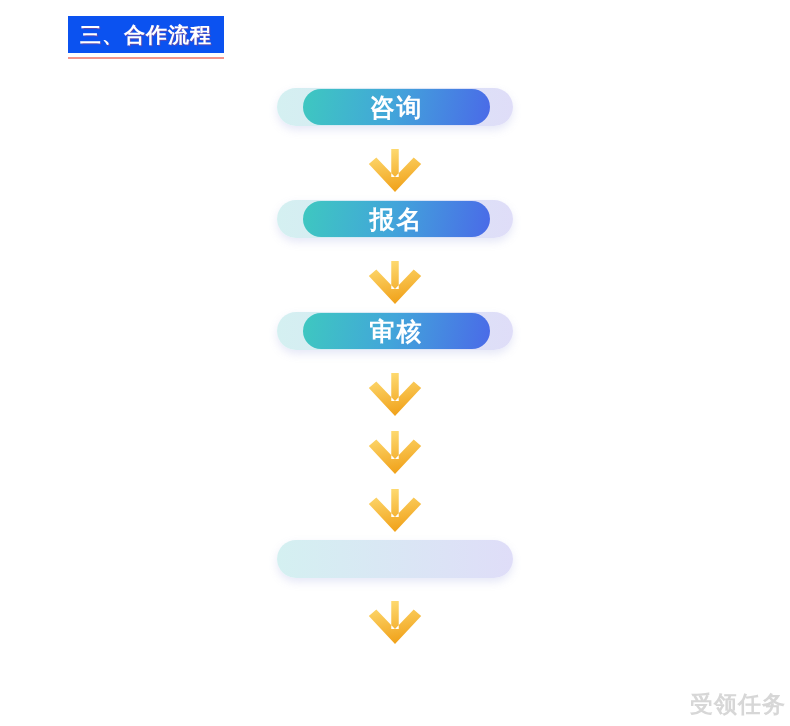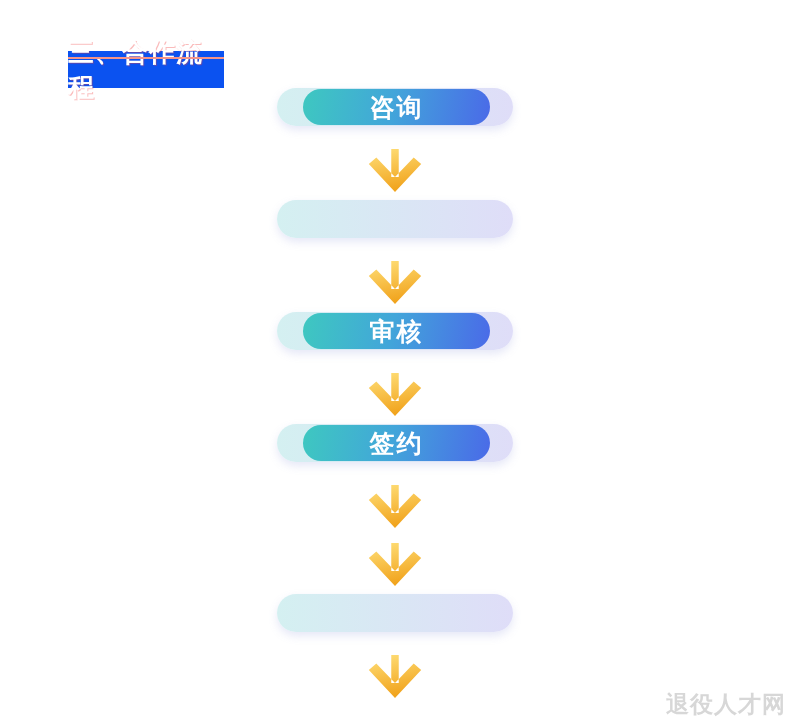--- a/index.html
+++ b/index.html
@@ -14,28 +14,27 @@
 
   
   .header-box {
     position: absolute;
     left: 68px;
     top: 16px;
     width: 156px;
     height: 37px;
     background: #0b52f0;
     color: #ffffff;
-    font-size: 26px;
+    font-size: 21px;
     font-weight: bold;
     letter-spacing: 1px;
     display: flex;
     align-items: center;
     justify-content: center;
     text-shadow: 1px 1px 0 rgba(240, 60, 60, 0.35);
-    margin-top: 35px;
   }
   .header-underline {
     position: absolute;
     left: 68px;
     top: 57px;
     width: 156px;
     height: 2px;
     background: #f5948a;
   }
 
@@ -120,39 +119,36 @@
       <div class="node-back"></div>
       <div class="node-front">咨询</div>
     </div>
 
     <svg class="arrow" width="58" height="43" viewBox="0 0 60 46">
       <path fill="url(#arrowGrad)" d="M26 0 h8 v30 h-8 Z M2 16 L30 46 L58 16 L50 9 L30 30 L10 9 Z"></path>
     </svg>
 
     <div class="node">
       <div class="node-back"></div>
+      <div class="node-front">报名</div>
     </div>
 
     <svg class="arrow" width="58" height="43" viewBox="0 0 60 46">
       <path fill="url(#arrowGrad)" d="M26 0 h8 v30 h-8 Z M2 16 L30 46 L58 16 L50 9 L30 30 L10 9 Z"></path>
     </svg>
 
     <div class="node">
       <div class="node-back"></div>
       <div class="node-front">审核</div>
     </div>
 
     <svg class="arrow" width="58" height="43" viewBox="0 0 60 46">
       <path fill="url(#arrowGrad)" d="M26 0 h8 v30 h-8 Z M2 16 L30 46 L58 16 L50 9 L30 30 L10 9 Z"></path>
     </svg>
 
-    <div class="node">
-      <div class="node-back"></div>
-      <div class="node-front">签约</div>
-    </div>
 
     <svg class="arrow" width="58" height="43" viewBox="0 0 60 46">
       <path fill="url(#arrowGrad)" d="M26 0 h8 v30 h-8 Z M2 16 L30 46 L58 16 L50 9 L30 30 L10 9 Z"></path>
     </svg>
 
 
     <svg class="arrow" width="58" height="43" viewBox="0 0 60 46">
       <path fill="url(#arrowGrad)" d="M26 0 h8 v30 h-8 Z M2 16 L30 46 L58 16 L50 9 L30 30 L10 9 Z"></path>
     </svg>
 
@@ -160,15 +156,15 @@
       <div class="node-back"></div>
     </div>
 
     <svg class="arrow" width="58" height="43" viewBox="0 0 60 46">
       <path fill="url(#arrowGrad)" d="M26 0 h8 v30 h-8 Z M2 16 L30 46 L58 16 L50 9 L30 30 L10 9 Z"></path>
     </svg>
 
 
   </div>
 
-  <div class="watermark">退役人才网</div>
+  <div class="watermark">受领任务</div>
 
 </div>
 
 </body></html>

